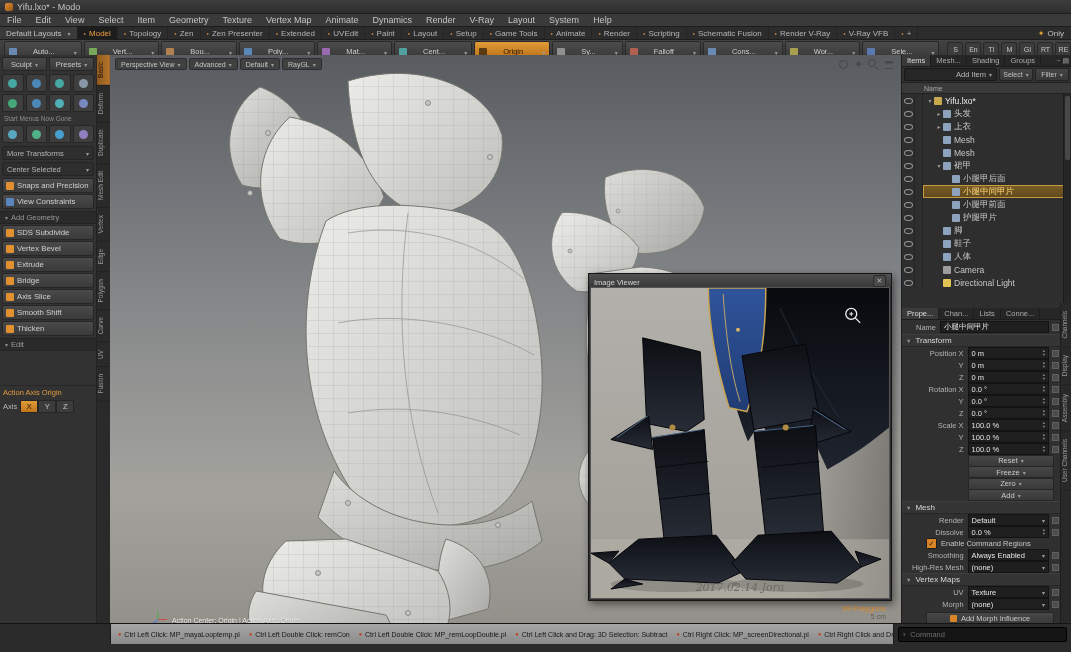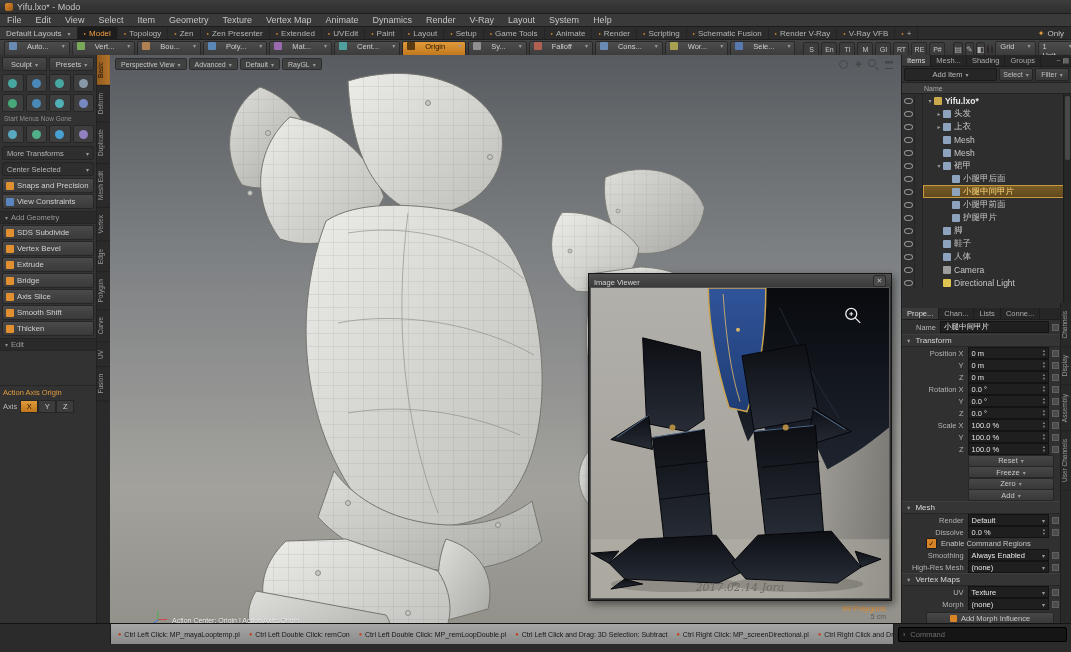--- a/index.html
+++ b/index.html
@@ -13,21 +13,21 @@
   .layoutbar{height:12px;background:#2c2c2c;display:flex;align-items:stretch;font-size:8px;border-bottom:1px solid #1d1d1d}
   .preset{display:flex;align-items:center;gap:3px;background:#3a3a3a;border-right:1px solid #1f1f1f;padding:0 6px;color:#c0c0c0}
   .ltab{display:flex;align-items:center;gap:3px;padding:0 6px;color:#b4b4b4;border-right:1px solid #242424}
   .ltab::before{content:"●";color:#e08a30;font-size:4px}
   .ltab.active{background:#1d1d1d;color:#f0a040}
   .lbright{margin-left:auto;display:flex;align-items:center;gap:3px;padding:0 7px;color:#c0c0c0}
   .star::before{content:"✦";color:#e0a040;font-size:8px}
   .dd::after{content:"▾";font-size:6px;color:#9a9a9a;margin-left:3px}
   
   .toolbar{height:18px;background:linear-gradient(#434343,#353535);display:flex;align-items:center;gap:2px;padding:0 4px;border-bottom:1px solid #161616}
-  .tbtn{height:14px;display:flex;align-items:flex-start;gap:10px;padding:0 4px;font-size:7.5px;color:#cdcdcd;
+  .tbtn{height:14px;display:flex;align-items:flex-end;gap:16px;padding:0 4px;font-size:7.5px;color:#cdcdcd;
         background:linear-gradient(#4c4c4c,#3b3b3b);border:1px solid #282828;border-radius:2px}
   .tbtn .cicon{width:8px;height:8px;border-radius:1px;background:var(--c,#777)}
   .tbtn.active{background:linear-gradient(#e09a38,#c0761c);color:#241402}
   .tgl{width:14px;height:13px;display:flex;align-items:center;justify-content:center;font-size:7px;color:#c8c8c8;background:#3c3c3c;border:1px solid #282828;border-radius:2px}
   .tsep{width:1px;height:14px;background:#262626;margin:0 2px}
   .tico{width:13px;height:13px;display:flex;align-items:center;justify-content:center;background:#3c3c3c;border:1px solid #282828;border-radius:2px;color:#b0b0b0;font-size:8px}
   .dotR{width:7px;height:7px;border-radius:50%;background:#cf4028;border:1px solid #262626}
   .dotO{width:7px;height:7px;border-radius:50%;background:#e08a30;border:1px solid #262626}
   .tright{margin-left:auto;display:flex;align-items:center;gap:2px}
   
@@ -83,26 +83,26 @@
   .imgclose::before{content:"✕"}
   .imgbody{position:absolute;top:13px;left:1px;right:1px;bottom:1px;border:1px solid #555}
   .imgbody svg{display:block;width:100%;height:100%}
   
   .rightpanel{position:absolute;right:0;top:0;bottom:0;width:169px;background:#303030;border-left:1px solid #1c1c1c}
   .rtabs{height:11px;display:flex;background:#262626;border-bottom:1px solid #1c1c1c}
   .rtab{display:flex;align-items:center;padding:0 5px;font-size:7.5px;color:#aaa;border-right:1px solid #1d1d1d;white-space:nowrap;overflow:hidden}
   .rtab.active{background:#3a3a3a;color:#ddd}
   .rtabctl{margin-left:auto;display:flex;align-items:center;gap:2px;padding-right:2px;color:#9a9a9a;font-size:7px}
   .addrow{height:13px;display:flex;gap:2px;padding:1px 2px}
-  .addbtn{flex:1;background:#262626;border:1px solid #191919;border-radius:2px;display:flex;align-items:center;justify-content:center;padding:0 4px;font-size:7.5px;color:#b8b8b8}
+  .addbtn{flex:1;background:#262626;border:1px solid #191919;border-radius:2px;display:flex;align-items:center;justify-content:flex-end;padding:0 4px;font-size:7.5px;color:#b8b8b8}
   .smbtn{width:32px;background:linear-gradient(#454545,#383838);border:1px solid #242424;border-radius:2px;display:flex;align-items:center;justify-content:center;font-size:7px;color:#c0c0c0}
   .namehdr{height:10px;background:#3a3a3a;border-top:1px solid #222;border-bottom:1px solid #222;display:flex;align-items:center;padding-left:22px;font-size:7px;color:#a8a8a8}
   .tree{height:214px;background:#2e2e2e;position:relative;overflow:hidden}
   .trow{height:13px;display:flex;align-items:stretch;font-size:8.5px;color:#c6c6c6}
-  .trow.bold .tlabel{color:#ececec;font-weight:bold}
+  .trow.bold .tlabel{color:#ececec;font-weight:normal}
   .trow.selected .tcontent{background:linear-gradient(#7c5e26,#5e481e);box-shadow:inset 0 0 0 1px #c89a40}
   .trow.selected .tlabel{color:#ffd87a}
   .eyecell{width:12px;display:flex;align-items:center;justify-content:center;border-right:1px solid #242424}
   .eye{width:7px;height:4px;border:1px solid #9a9a9a;border-radius:50%}
   .cell2{width:7px;border-right:1px solid #242424}
   .tcontent{flex:1;display:flex;align-items:center;padding-left:calc(3px + var(--ind,0)*9px)}
   .tw{width:8px;font-size:6px;color:#9a9a9a;text-align:center}
   .tw.open::after{content:"▾"}
   .tw.closed::after{content:"▸"}
   .ticon{width:8px;height:8px;border-radius:1px;margin-right:3px;background:#8da3bd}

